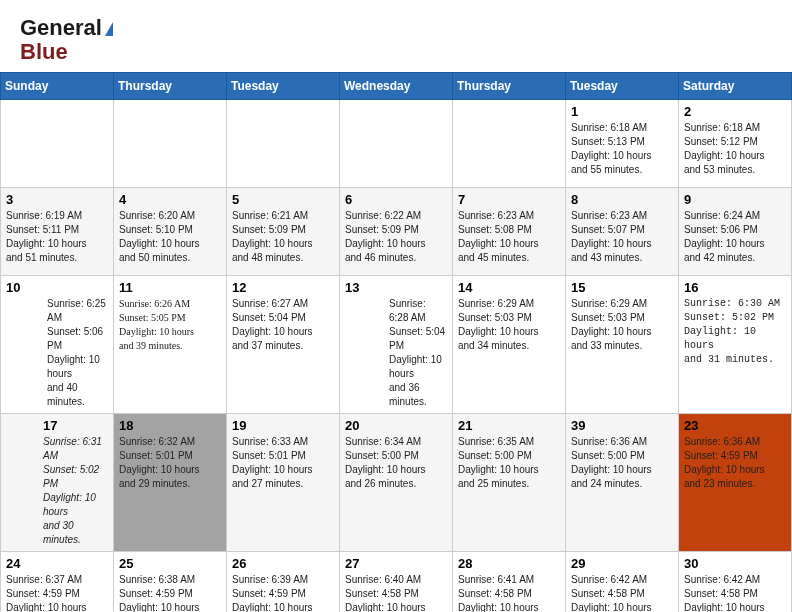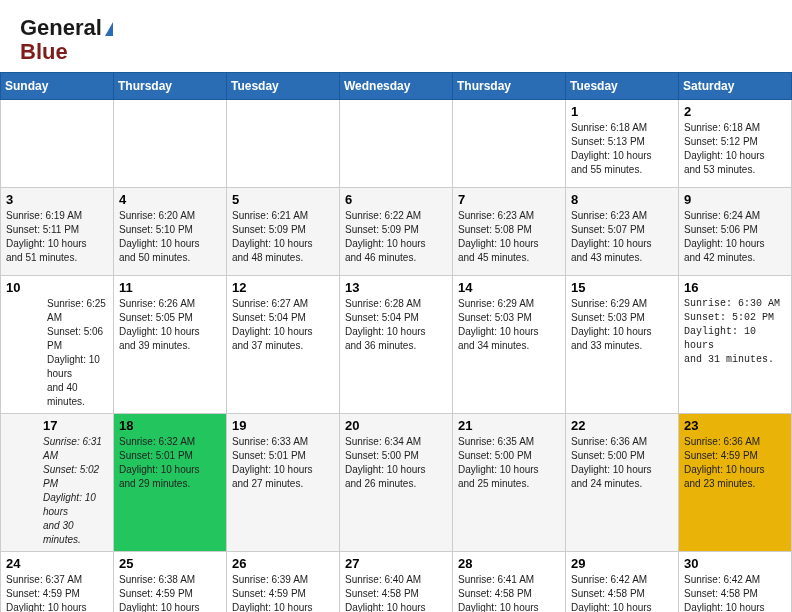--- a/index.html
+++ b/index.html
@@ -189,35 +189,35 @@
       <tr>
         <td>
           <span class="day-num">10</span>
           <div class="day-info" style="white-space: pre-line; margin-left: 41px;">Sunrise: 6:25 AM
 Sunset: 5:06 PM
 Daylight: 10 hours
 and 40 minutes.</div>
         </td>
         <td>
           <span class="day-num">11</span>
-          <div class="day-info" style="white-space: pre-line;">Sunrise: 6:26 AM
+          <div class="day-info" style="white-space: pre-line; font-family: Liberation Serif, serif;">Sunrise: 6:26 AM
 Sunset: 5:05 PM
 Daylight: 10 hours
 and 39 minutes.</div>
         </td>
         <td>
           <span class="day-num">12</span>
           <div class="day-info" style="white-space: pre-line;">Sunrise: 6:27 AM
 Sunset: 5:04 PM
 Daylight: 10 hours
 and 37 minutes.</div>
         </td>
         <td>
           <span class="day-num">13</span>
-          <div class="day-info" style="white-space: pre-line;">Sunrise: 6:28 AM
+          <div class="day-info" style="white-space: pre-line; margin-left: 44px;">Sunrise: 6:28 AM
 Sunset: 5:04 PM
 Daylight: 10 hours
 and 36 minutes.</div>
         </td>
         <td>
           <span class="day-num">14</span>
           <div class="day-info" style="white-space: pre-line;">Sunrise: 6:29 AM
 Sunset: 5:03 PM
 Daylight: 10 hours
 and 34 minutes.</div>
@@ -238,21 +238,21 @@
         </td>
       </tr>
       <tr>
         <td style="background: rgb(245, 245, 245); padding-left: 42px;">
           <span class="day-num">17</span>
           <div class="day-info" style="white-space: pre-line; font-style: italic;">Sunrise: 6:31 AM
 Sunset: 5:02 PM
 Daylight: 10 hours
 and 30 minutes.</div>
         </td>
-        <td style="background: #22c55e;">
+        <td style="background: #a3a3a3;">
           <span class="day-num">18</span>
           <div class="day-info" style="white-space: pre-line;">Sunrise: 6:32 AM
 Sunset: 5:01 PM
 Daylight: 10 hours
 and 29 minutes.</div>
         </td>
         <td style="background: rgb(245, 245, 245);">
           <span class="day-num">19</span>
           <div class="day-info" style="white-space: pre-line;">Sunrise: 6:33 AM
 Sunset: 5:01 PM
@@ -267,27 +267,27 @@
 and 26 minutes.</div>
         </td>
         <td style="background: rgb(245, 245, 245);">
           <span class="day-num">21</span>
           <div class="day-info" style="white-space: pre-line;">Sunrise: 6:35 AM
 Sunset: 5:00 PM
 Daylight: 10 hours
 and 25 minutes.</div>
         </td>
         <td style="background: rgb(245, 245, 245);">
-          <span class="day-num">22</span>
+          <span class="day-num">39</span>
           <div class="day-info" style="white-space: pre-line;">Sunrise: 6:36 AM
 Sunset: 5:00 PM
 Daylight: 10 hours
 and 24 minutes.</div>
         </td>
-        <td style="background: #eab308;">
+        <td style="background: #c2410c;">
           <span class="day-num">23</span>
           <div class="day-info" style="white-space: pre-line;">Sunrise: 6:36 AM
 Sunset: 4:59 PM
 Daylight: 10 hours
 and 23 minutes.</div>
         </td>
       </tr>
       <tr>
         <td>
           <span class="day-num">24</span>

